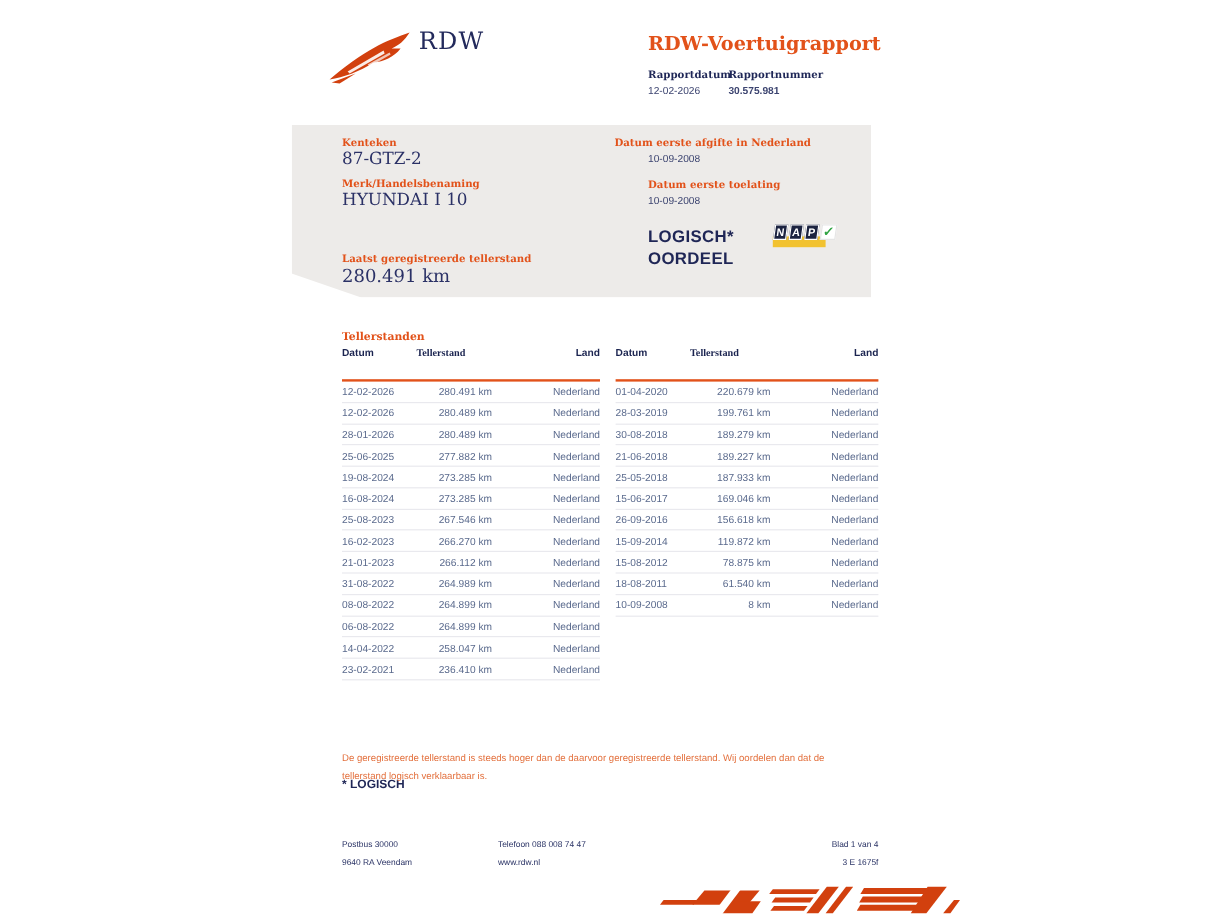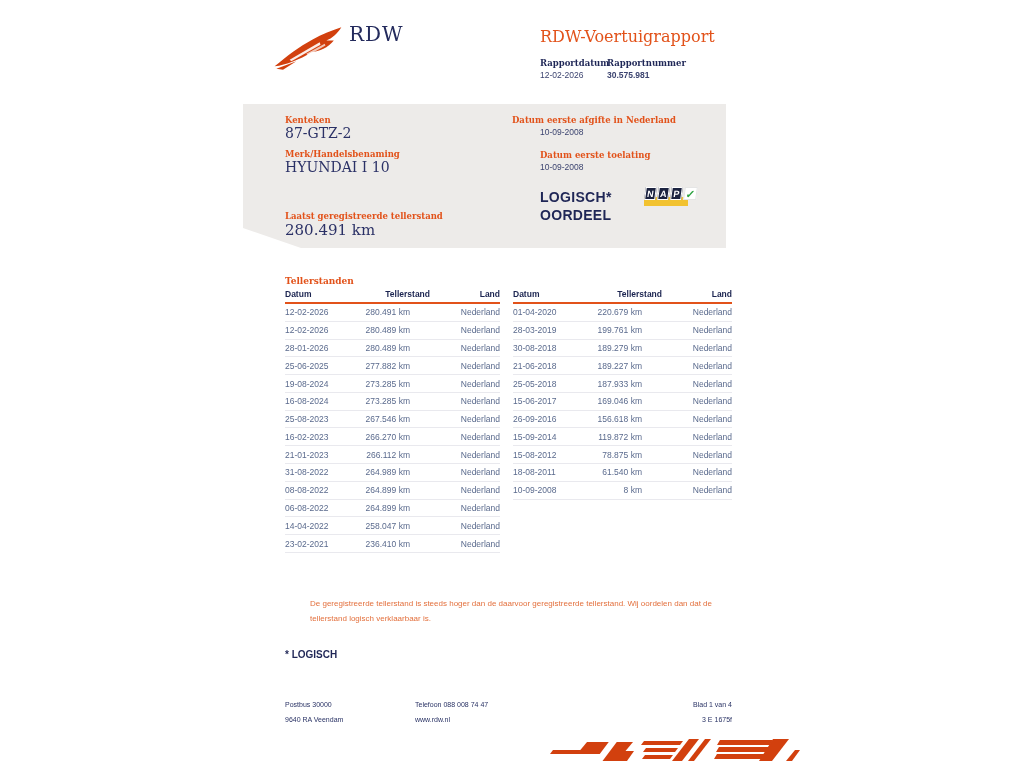--- a/index.html
+++ b/index.html
@@ -10,21 +10,21 @@
     font-family:"Liberation Sans", sans-serif;
   }
   .abs { position:absolute; }
 
   
   .logo-word {
     font-family:"DejaVu Serif", serif; font-size:20px; color:#232a5c;
     letter-spacing:1px;
   }
   .doc-title {
-    font-family:"DejaVu Serif", serif; font-weight:normal; font-size:16px;
+    font-family:"DejaVu Serif", serif; font-weight:bold; font-size:16px;
     color:#e2521a;
   }
   .lbl-navy {
     font-family:"DejaVu Serif", serif; font-weight:bold; font-size:8.5px;
     color:#1f2757;
   }
   .lbl-orange {
     font-family:"DejaVu Serif", serif; font-weight:bold; font-size:8.5px;
     color:#e2521a;
   }
@@ -54,24 +54,24 @@
     position:absolute; top:1px; width:13px; height:13px; background:#ffffff;
     color:#2fa342; font-size:11px; font-weight:bold; text-align:center;
     line-height:12px; transform:skewX(-8deg); border:1px solid #e5e5e5;
   }
 
   
   .section-title { font-family:"DejaVu Serif", serif; font-weight:bold; font-size:9px; color:#e2521a; }
   .vtable { position:absolute; width:215px; font-size:8.5px; }
   .t-head {
     display:grid; grid-template-columns:62px 1fr 70px;
-    font-weight:bold; color:#1b2450; padding-bottom:3px;
+    font-weight:bold; color:#1b2450; padding-bottom:17px;
     border-bottom:2px solid #e2521a;
   }
-  .t-head .h1 { text-align:right; }
+  .t-head .h1 { text-align:left;font-family:Liberation Serif, serif; }
   .t-head .h2 { text-align:right; }
   .t-row {
     display:grid; grid-template-columns:62px 1fr 70px;
     padding:3.4px 0; border-bottom:1px solid #e9e9ee; color:#5a6a8d;
   }
   .t-row .c1 { text-align:right; padding-right:20px; }
   .t-row .c2 { text-align:right; }
 
   
   .fn-title { font-size:10px; font-weight:bold; color:#1f2656;margin-top:44px; }
@@ -270,21 +270,21 @@
         </div>
         <div class="t-row">
           <span class="c0">10-09-2008</span>
           <span class="c1">8 km</span>
           <span class="c2">Nederland</span>
         </div>
       </div>
   </div>
 
   <div class="abs fn-title" style="left:285px; top:605px;">* LOGISCH</div>
-  <div class="abs fn-body" style="left:285px; top:596px;margin-left:25px;">De geregistreerde tellerstand is steeds hoger dan de daarvoor geregistreerde tellerstand. Wij oordelen dan dat de tellerstand logisch verklaarbaar is.</div>
+  <div class="abs fn-body" style="left:285px; top:624px;">De geregistreerde tellerstand is steeds hoger dan de daarvoor geregistreerde tellerstand. Wij oordelen dan dat de tellerstand logisch verklaarbaar is.</div>
 
   <div class="abs foot" style="left:285px; top:697px;">
     <div>Postbus 30000</div>
     <div>9640 RA Veendam</div>
   </div>
   <div class="abs foot" style="left:415px; top:697px;">
     <div>Telefoon 088 008 74 47</div>
     <div>www.rdw.nl</div>
   </div>
   <div class="abs foot foot-right" style="right:292px; top:697px;">

